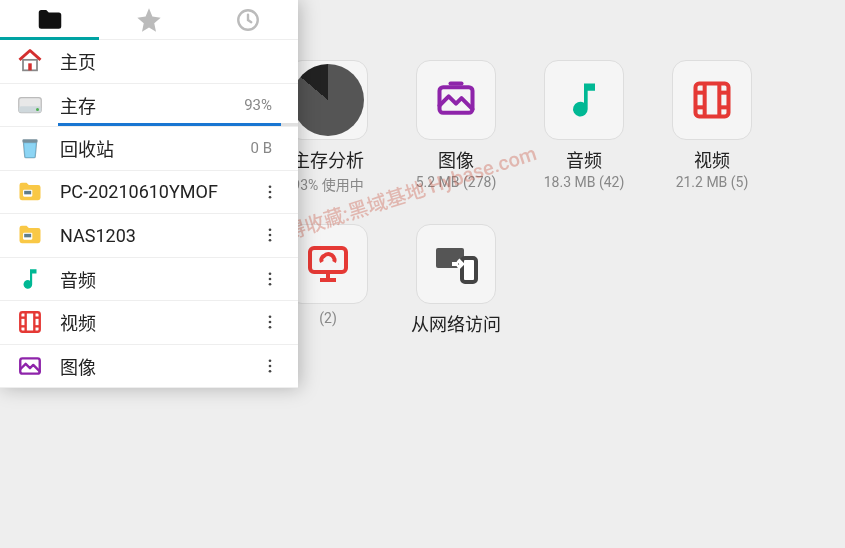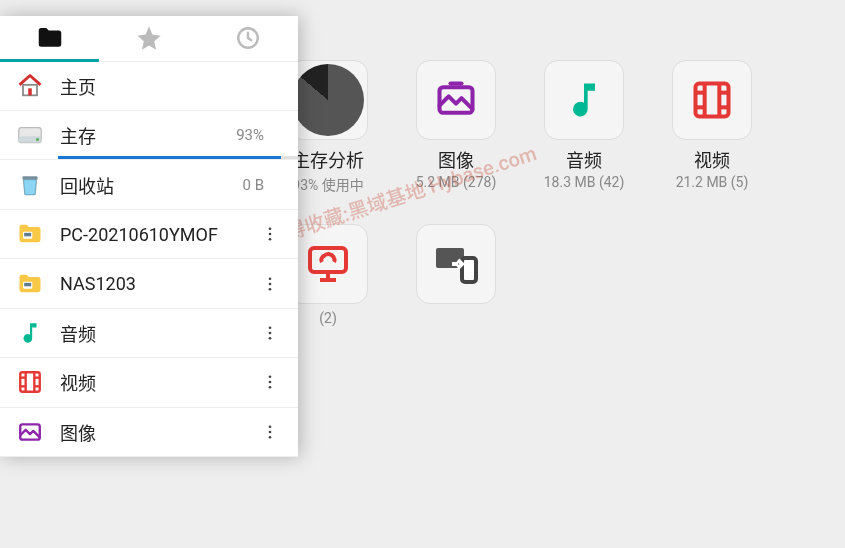--- a/index.html
+++ b/index.html
@@ -55,23 +55,23 @@
 
 .pie {
   width: 72px; height: 72px;
   border-radius: 50%;
   background: conic-gradient(#555 0deg 310deg, #222 310deg 360deg);
 }
 
 
 .drawer {
   position: absolute;
-  left: 0; top: 16px;
+  left: 0; top: 0;
   width: 298px;
-  height: 441px;
+  height: 388px;
   background: #fff;
   box-shadow: 2px 0 18px rgba(0,0,0,0.25);
   display: flex;
   flex-direction: column;
 }
 
 
 .drawer-tabs {
   display: flex;
   height: 48px;
@@ -112,21 +112,21 @@
   flex-shrink: 0;
 }
 .side-item .label {
   font-size: 18px;
   color: #222;
   flex: 1;
 }
 .side-item .meta {
   font-size: 15px;
   color: #888;
-  margin-right: 20px;
+  margin-right: 12px;
   text-align: center;
 }
 .side-item .more {
   width: 28px;
   display: flex;
   align-items: center;
   justify-content: center;
   color: #555;
 }
 .storage-bar {
@@ -228,20 +228,21 @@
 
     <div class="grid-item">
       <div class="tile">
         <svg class="icon-svg" width="48" height="48" viewBox="0 0 24 24" fill="none" stroke="#444" stroke-width="2">
             <rect x="2" y="4" width="14" height="10" rx="1" fill="#555" stroke="none"></rect>
             <rect x="15" y="9" width="7" height="12" rx="1.5" fill="#fff" stroke="#444"></rect>
             <path d="M10 12h3" stroke="#fff" stroke-width="2"></path>
             <path d="M13 10l2 2-2 2" stroke="#fff" stroke-width="2" fill="none"></path>
           </svg>
       </div>
+      <div class="title">从网络访问</div>
       <div class="sub"></div>
     </div>
   </div>
 
   <div class="watermark">记得收藏:黑域基地 Hybase.com</div>
 </div>
 
 <div class="drawer">
 
   <div class="drawer-tabs">

